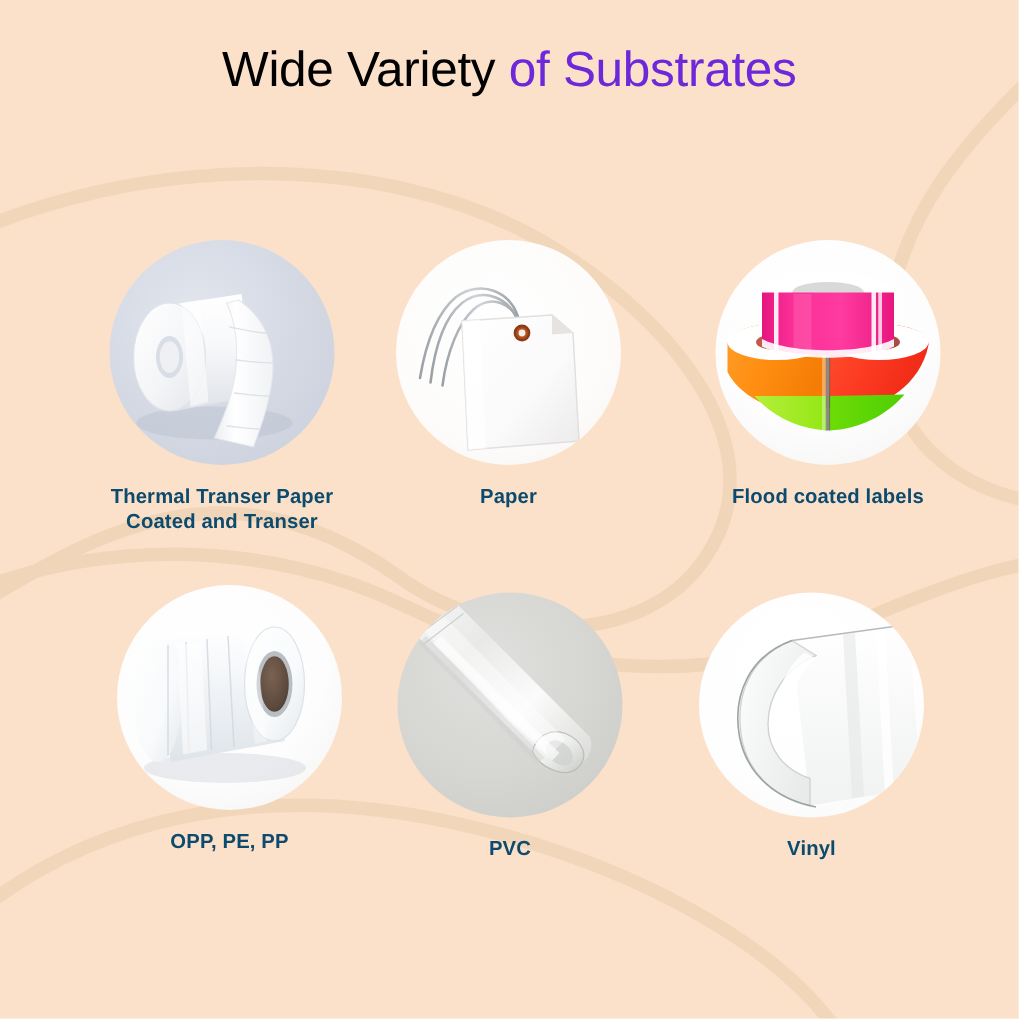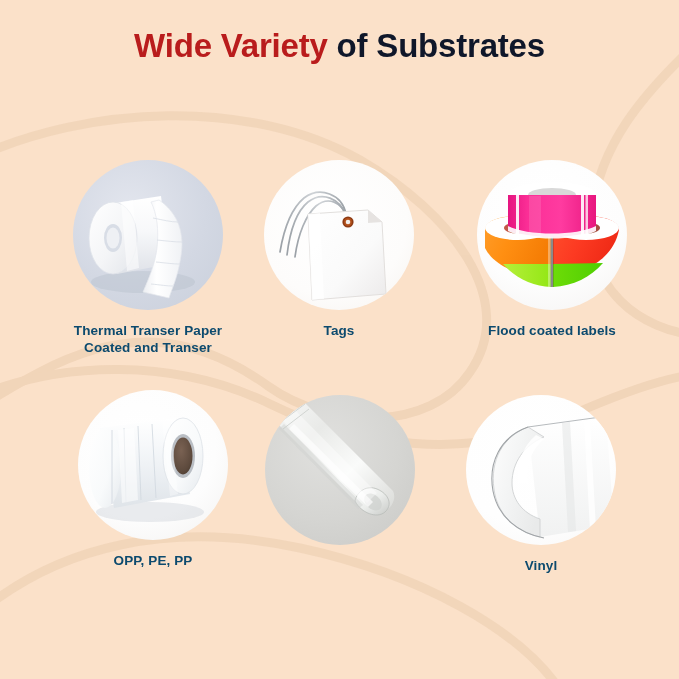--- a/index.html
+++ b/index.html
@@ -31,26 +31,26 @@
     position: absolute;
     left: 0;
     top: 27px;
     width: 679px;
     text-align: center;
     font-size: 33px;
     letter-spacing: -0.2px;
     white-space: nowrap;
   }
   #title .t-strong {
-    font-weight: bold;
-    color: #b91c1c;
+    font-weight: normal;
+    color: #000000;
   }
   #title .t-light {
-    font-weight: bold;
-    color: #0f172a;
+    font-weight: normal;
+    color: #6d28d9;
   }
   
   .item {
     position: absolute;
     width: 200px;
     text-align: center;
   }
   .disc {
     position: relative;
     width: 150px;
@@ -185,21 +185,21 @@
         <path d="M 104 50 L 118 62 L 104 63 Z" fill="#e6e3e1"></path>
 
         <circle cx="84" cy="62" r="5.6" fill="#8d3b14"></circle>
         <circle cx="84" cy="62" r="3.9" fill="#b4521c"></circle>
         <circle cx="84" cy="62" r="2.3" fill="#f3efec"></circle>
 
         <path d="M 44 54 L 56 53 L 60 139 L 48 140 Z" fill="#ffffff" opacity="0.7"></path>
       </svg>
     </div>
     <div class="caption">
-      <span>Tags</span>
+      <span>Paper</span>
     </div>
   </div>
 
   <div class="item" style="left:452px; top:160px;">
     <div class="disc disc-flood">
       <svg viewBox="0 0 150 150" width="150" height="150">
         <defs>
           <linearGradient id="gPink" x1="0" y1="0" x2="1" y2="0">
             <stop offset="0%" stop-color="#e51580"></stop>
             <stop offset="22%" stop-color="#fb2e96"></stop>
@@ -335,20 +335,23 @@
           <path d="M 24 34 L 29 29 L 108 107 L 103 112 Z" fill="#ffffff" opacity="0.75"></path>
           <path d="M 14 34 L 19 29 L 98 110 L 93 114 Z" fill="#cfd2cf" opacity="0.5"></path>
         </g>
 
         <g stroke="#c6c9c6" stroke-width="0.9" fill="none" opacity="0.8">
           <path d="M 13 29 L 40 9"></path>
           <path d="M 18 34 L 44 14"></path>
         </g>
       </svg>
     </div>
+    <div class="caption">
+      <span>PVC</span>
+    </div>
   </div>
 
   <div class="item" style="left:441px; top:395px;">
     <div class="disc disc-vinyl">
       <svg viewBox="0 0 150 150" width="150" height="150">
         <defs>
           <linearGradient id="vinylA" x1="0" y1="0" x2="1" y2="0.6">
             <stop offset="0%" stop-color="#fdfdfd"></stop>
             <stop offset="45%" stop-color="#f4f5f5"></stop>
             <stop offset="100%" stop-color="#e9eaea"></stop>

